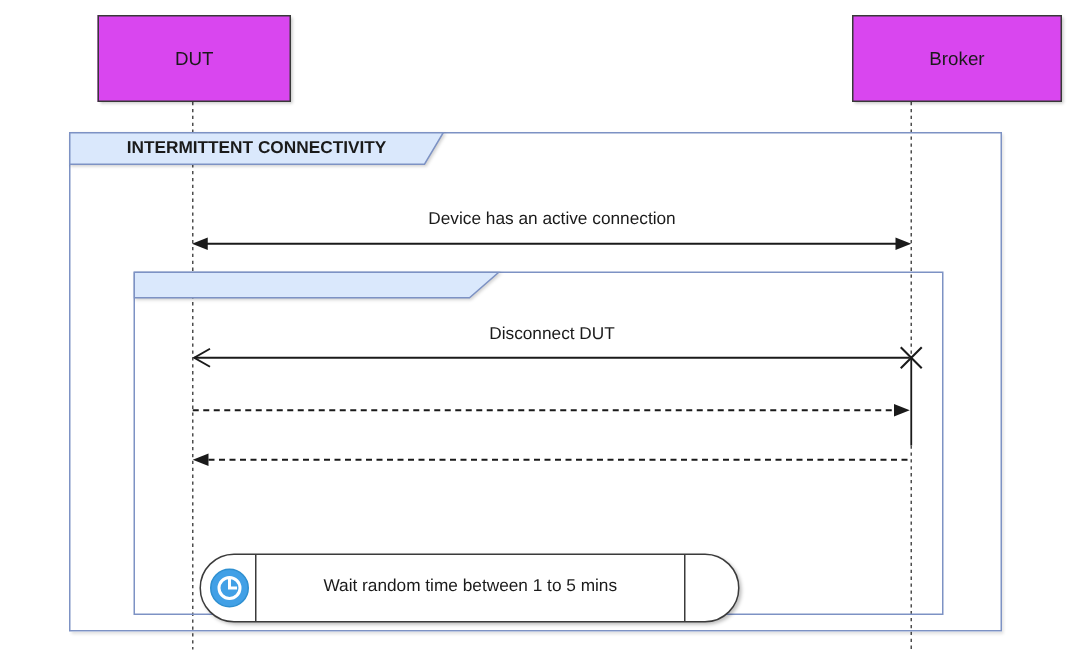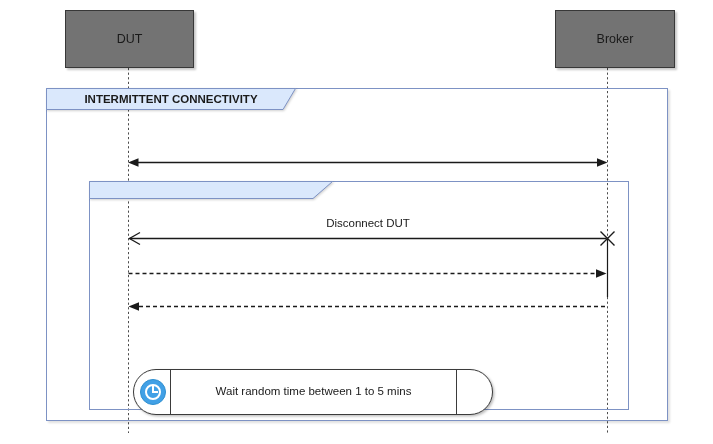--- a/index.html
+++ b/index.html
@@ -1,27 +1,27 @@
 <!DOCTYPE html>
 <html><head>
 <meta charset="utf-8">
 <style>
   html,body{margin:0;padding:0;background:#ffffff;}
   #canvas{
     position:relative;width:713px;height:444px;background:#ffffff;overflow:hidden;
     font-family:"Liberation Sans","DejaVu Sans",sans-serif;color:#1a1a1a;
   }
   .actor-box{
-    position:absolute;top:10px;height:58px;background:#737373;
+    position:absolute;top:10px;height:58px;background:#d946ef;
     border:1.5px solid #383838;box-shadow:1.5px 1.5px 2px rgba(0,0,0,0.22);
     display:flex;align-items:center;justify-content:center;
     font-size:12.5px;z-index:6;box-sizing:border-box;text-align:right;
   }
   #dut-box{left:65px;width:129px;}
-  #broker-box{left:555px;width:120px;}
+  #broker-box{left:568px;width:140px;}
   .frame{
     position:absolute;border:1px solid #7d92c4;background:transparent;
     box-sizing:border-box;z-index:2;
   }
   #outer-frame{left:46px;top:88px;width:622px;height:333px;box-shadow:1.5px 1.5px 2px rgba(0,0,0,0.12);}
   #loop-frame{left:89px;top:181px;width:540px;height:229px;}
   .banner-svg{position:absolute;z-index:3;filter:drop-shadow(1px 1.5px 1px rgba(0,0,0,0.18));}
   .banner-label{
     position:absolute;z-index:4;text-align:center;white-space:nowrap;
   }
@@ -104,20 +104,21 @@
     <path d="M0.5,0.5 H243.5 L224,17.5 H0.5 Z" fill="#dae8fc" stroke="#7d92c4" stroke-width="1"></path>
   </svg>
 
   <div id="dut-box" class="actor-box">
     <span>DUT</span>
   </div>
   <div id="broker-box" class="actor-box">
     <span>Broker</span>
   </div>
 
+  <div class="msg-label" style="left:368px;top:140px;">Device has an active connection</div>
   <div class="msg-label" style="left:368px;top:217px;">Disconnect DUT</div>
 
   <div id="wait-box">
     <div id="wait-divider-left" class="wait-divider"></div>
     <div id="wait-divider-right" class="wait-divider"></div>
     <div id="clock-icon">
       <div id="clock-ring"></div>
       <div id="clock-hand-up" class="clock-hand"></div>
       <div id="clock-hand-right" class="clock-hand"></div>
     </div>

